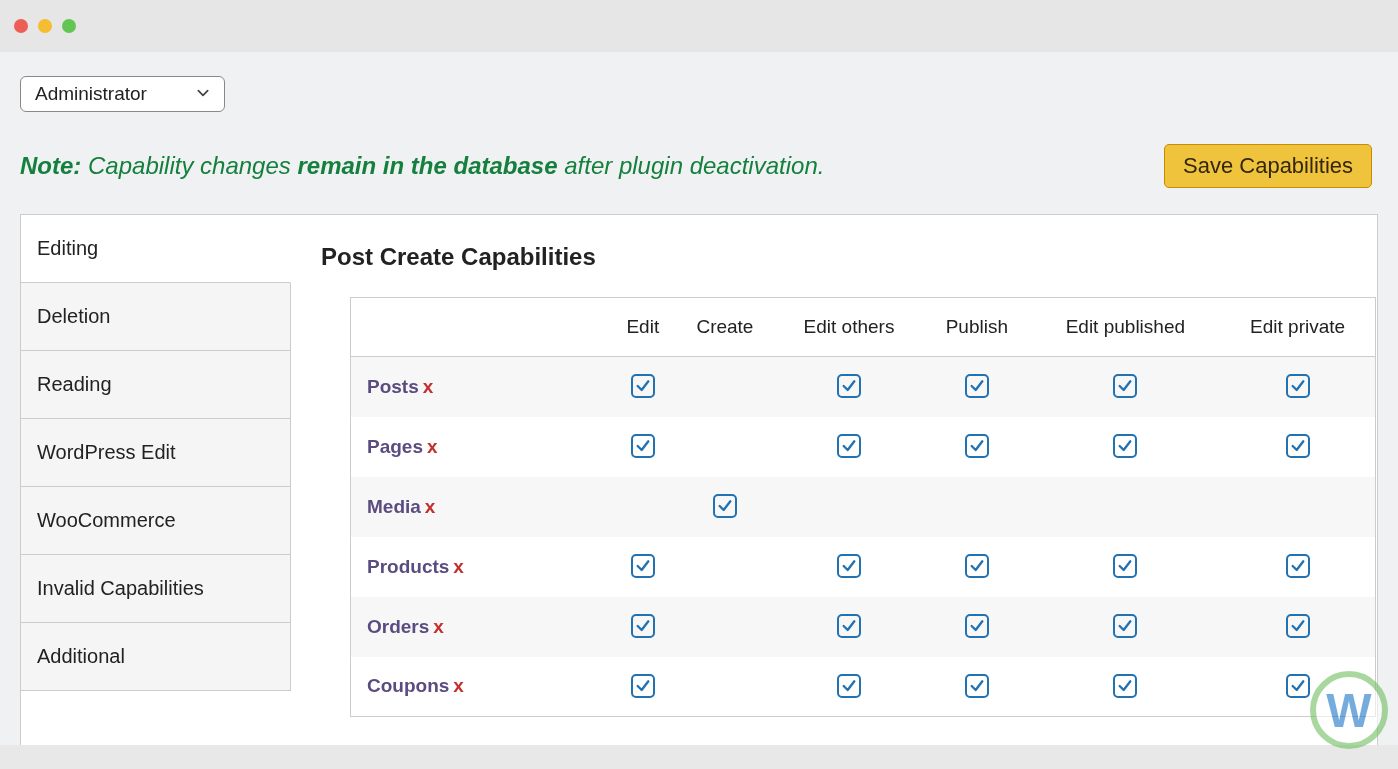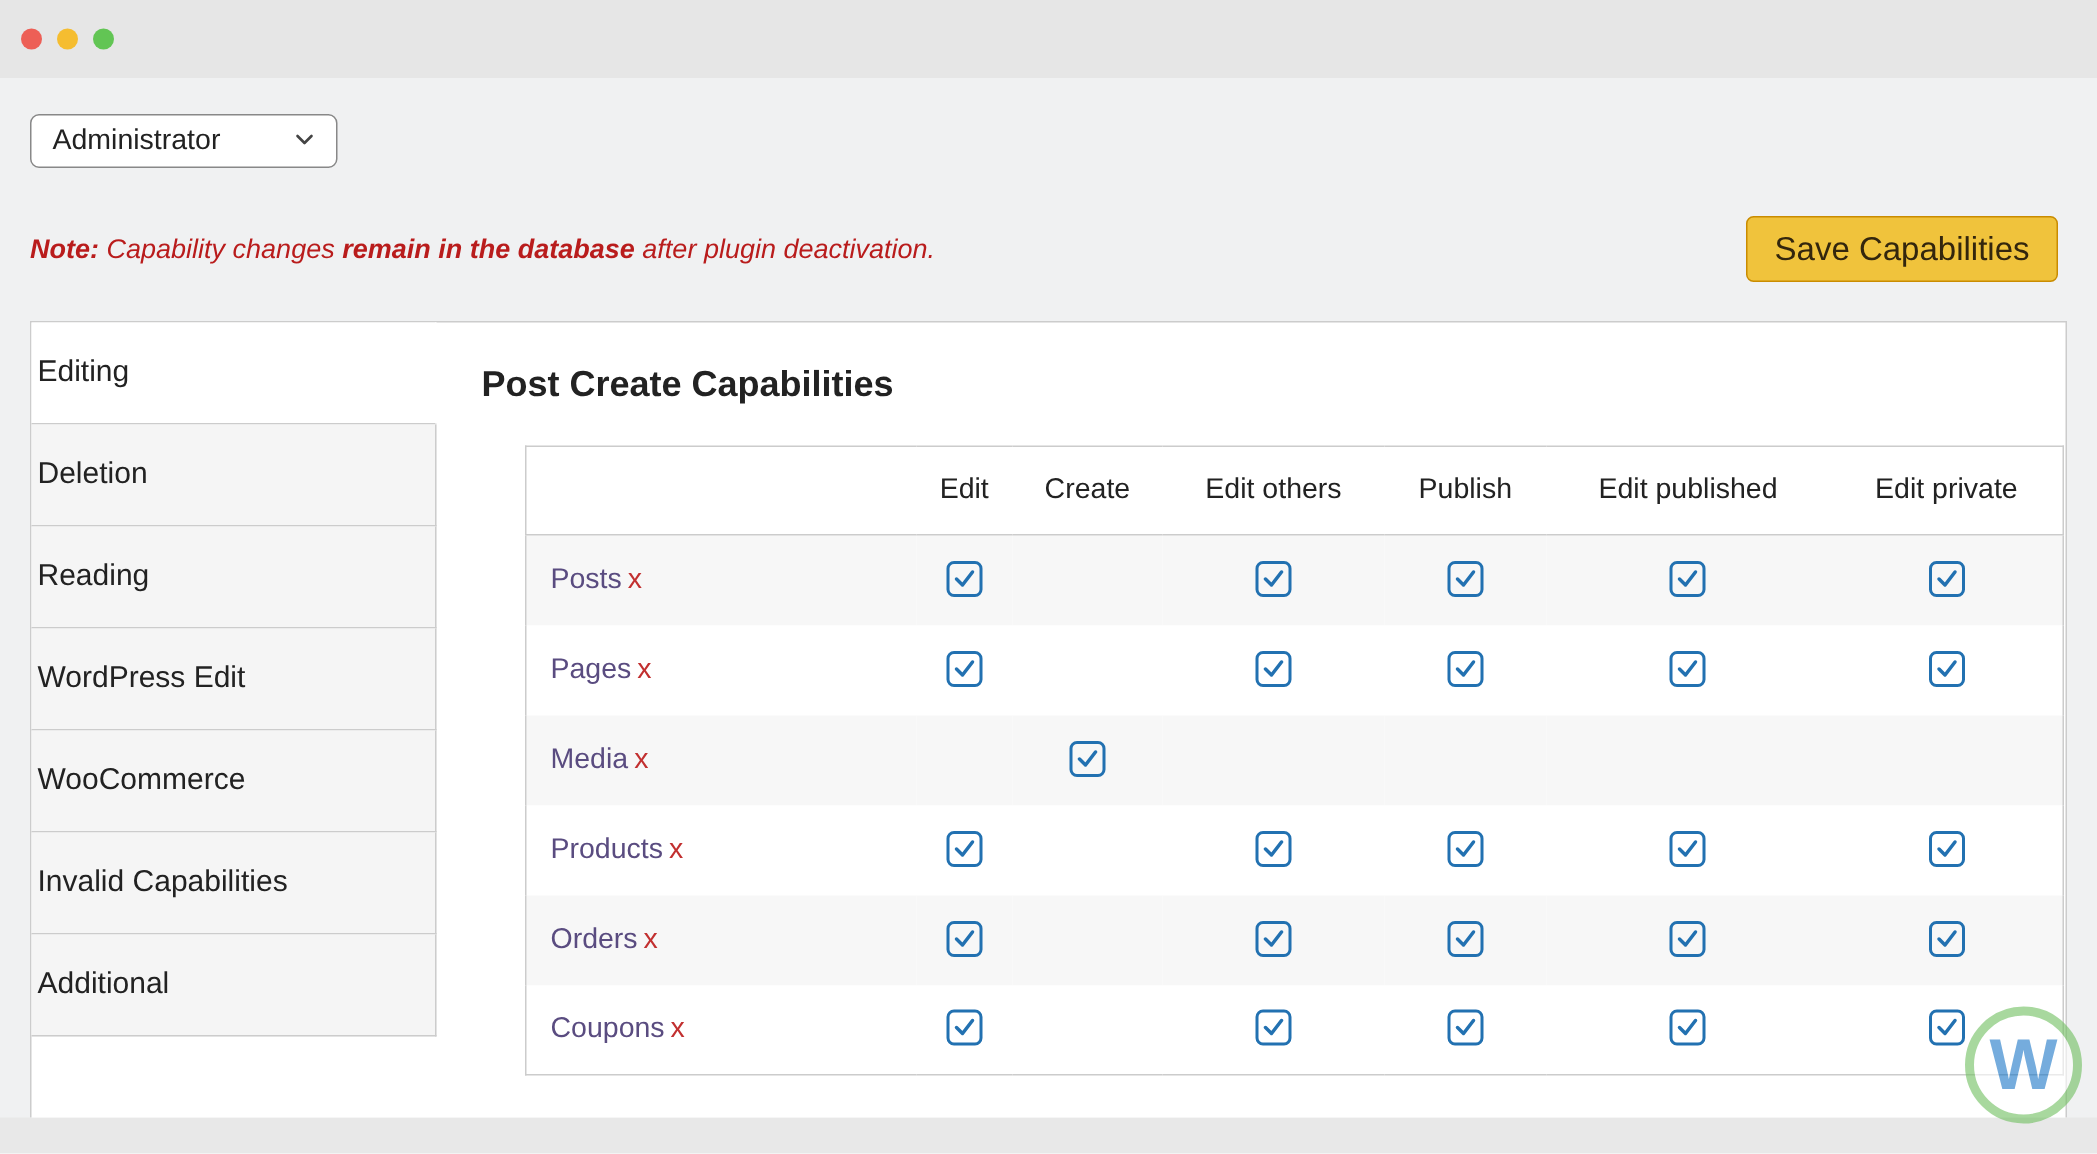--- a/index.html
+++ b/index.html
@@ -45,22 +45,22 @@
   .chevron { font-size: 14px; color: #444; }
 
   .note-row {
     display: flex;
     justify-content: space-between;
     align-items: center;
     margin-top: 32px;
     padding-right: 6px;
   }
   .note {
-    font-size: 18px;
-    color: #b91c1c;
+    font-size: 24px;
+    color: #15803d;
     font-style: italic;
   }
   .note .strong { font-weight: 700; }
 
   .save-btn {
     background: #f0c33c;
     border: 1px solid #c98c00;
     color: #33260d;
     font-size: 22px;
     padding: 8px 18px;
@@ -75,21 +75,21 @@
     border: 1px solid #ccc;
     border-bottom: none;
     display: flex;
   }
 
   .tabs {
     width: 270px;
     flex: none;
   }
   .tab {
-    padding: 22px 4px;
+    padding: 22px 16px;
     font-size: 20px;
     border-right: 1px solid #ccc;
     border-bottom: 1px solid #ccc;
     background: #f5f5f5;
     cursor: pointer;
   }
   .tab.active {
     background: #fff;
     border-right: 1px solid #fff;
   }
@@ -119,20 +119,21 @@
     background: #fff;
   }
   thead th:first-child { width: 260px; }
   tbody tr:nth-child(odd)  { background: #f7f7f7; }
   tbody tr:nth-child(even) { background: #fff; }
   tbody td {
     padding: 16px 6px;
     text-align: center;
     font-size: 19px;
     height: 60px;
+    font-weight: bold;
   }
   tbody td:first-child {
     text-align: left;
     padding-left: 16px;
   }
   .rowlabel { color: #5a4c80; cursor: pointer; }
   .x { color: #c23030; margin-left: 4px; cursor: pointer; }
 
   .cb {
     display: inline-flex;

